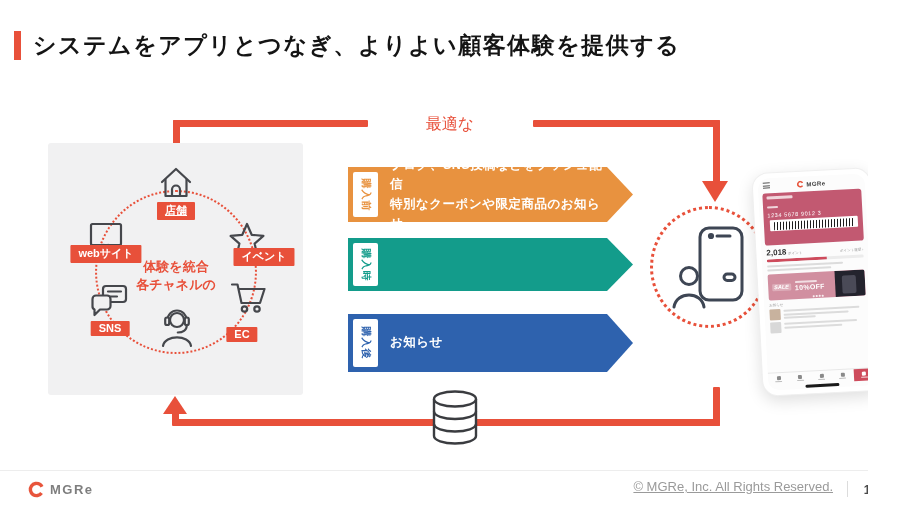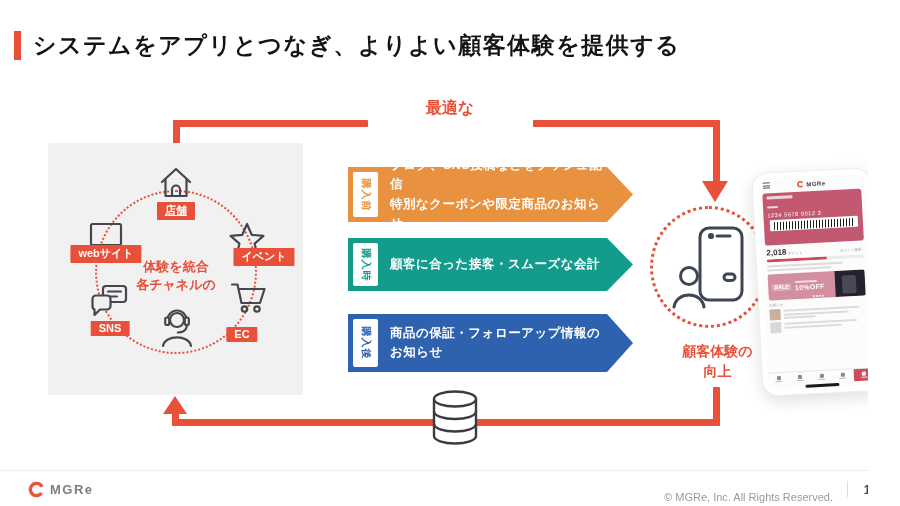--- a/index.html
+++ b/index.html
@@ -13,21 +13,21 @@
   body{font-family:"Liberation Sans","DejaVu Sans",sans-serif;}
   #slide{position:relative;width:868px;height:506px;background:#fff;overflow:hidden;}
   .abs{position:absolute;}
 
   
   .title-bar{left:14px;top:31px;width:7px;height:29px;background:var(--accent-red);}
   .page-title{left:33px;top:30px;font-size:23px;font-weight:bold;color:#141414;letter-spacing:1.5px;}
 
   
   .seg{background:var(--accent-red);border-radius:1px;}
-  .arrow-label{left:352px;top:97px;width:196px;text-align:center;color:var(--accent-red);font-weight:bold;line-height:1.35;}
+  .arrow-label{left:352px;top:113px;width:196px;text-align:center;color:var(--accent-red);font-weight:normal;line-height:1.35;}
   .arrow-label .l1{font-size:16px;}
   .arrow-label .l2{font-size:15px;}
   .head-down{left:702px;top:181px;width:0;height:0;border-left:13px solid transparent;border-right:13px solid transparent;border-top:21px solid var(--accent-red);}
   .head-up{left:163px;top:396px;width:0;height:0;border-left:12px solid transparent;border-right:12px solid transparent;border-bottom:18px solid var(--accent-red);}
 
   
   .channels-box{left:48px;top:143px;width:255px;height:252px;background:#F1F1F2;border-radius:3px;}
   .channels-ring{left:47px;top:47px;width:162px;height:164px;border:2px dotted var(--accent-red);border-radius:50%;}
   .chip{position:absolute;transform:translateX(-50%);background:var(--accent-red);color:#fff;font-size:11px;font-weight:bold;padding:1px 8px 2px;white-space:nowrap;border-radius:1px;}
   .center-note{left:48px;top:115px;width:160px;text-align:center;color:var(--accent-red);font-weight:bold;font-size:13px;line-height:1.4;}
@@ -90,21 +90,21 @@
   .nav-cell.active{background:#CE4B5C;}
   .nav-cell.active i{background:#fff;}
   .nav-cell.active b{background:rgba(255,255,255,0.8);}
   .home-bar{height:5px;display:flex;align-items:center;justify-content:center;}
   .home-bar i{width:34px;height:2.5px;background:#1a1a1a;border-radius:2px;}
 
   
   .footer{left:0;top:470px;width:900px;height:36px;border-top:1px solid #ededed;}
   .footer-logo{position:absolute;left:28px;top:10px;display:flex;align-items:center;gap:5px;}
   .footer-logo .wordmark{font-size:13px;font-weight:bold;color:#7E7E7E;letter-spacing:1.5px;}
-  .copyright{position:absolute;right:67px;top:20px;font-size:11px;color:#9a9a9a;}
+  .copyright{position:absolute;right:67px;top:8px;font-size:13px;color:#9a9a9a;text-decoration:underline;}
   .footer-divider{position:absolute;right:52px;top:10px;width:1px;height:16px;background:#dcdcdc;}
   .page-number{position:absolute;right:23px;top:12px;font-size:12px;color:#4a4a4a;font-weight:600;}
 </style>
 </head>
 <body>
 
 <div id="slide">
 
   <div class="abs title-bar"></div>
   <div class="abs page-title">システムをアプリとつなぎ、よりよい顧客体験を提供する</div>
@@ -187,48 +187,40 @@
     <div class="btext">
       <span>ブログ、SNS投稿などをプッシュ配信</span>
       <span>特別なクーポンや限定商品のお知らせ</span>
     </div>
   </div>
 
   <div class="banner banner-during">
     <div class="tagbox">
         <span>購入時</span>
       </div>
-    <div class="btext">
-      <span>顧客に合った接客・スムーズな会計</span>
-    </div>
   </div>
 
   <div class="banner banner-post">
     <div class="tagbox">
         <span>購入後</span>
       </div>
     <div class="btext">
-      <span>商品の保証・フォローアップ情報の</span>
       <span>お知らせ</span>
     </div>
   </div>
 
   <div class="abs outcome-ring"></div>
   <svg class="abs" style="left:672px;top:224px;" width="76" height="88" viewBox="0 0 76 88" fill="none" stroke="#3E4654" stroke-width="3" stroke-linejoin="round" stroke-linecap="round">
     <rect x="28" y="4" width="42" height="72" rx="9"></rect>
     <circle cx="39" cy="12" r="1.6" fill="#3E4654"></circle>
     <path d="M45 12 h13"></path>
     <rect x="52" y="50" width="11" height="6.5" rx="3.2"></rect>
     <circle cx="17" cy="52" r="8.5" fill="#fff"></circle>
     <path d="M2 83 c2.5 -16 27.5 -16 30 0" fill="#fff"></path>
   </svg>
-  <div class="abs outcome-label">
-    <div>顧客体験の</div>
-    <div>向上</div>
-  </div>
 
   <div class="abs phone">
     <div class="screen">
       <div class="app-header">
         <div class="hamburger">
             <i></i>
             <i></i>
             <i></i>
           </div>
         <div class="app-logo">

